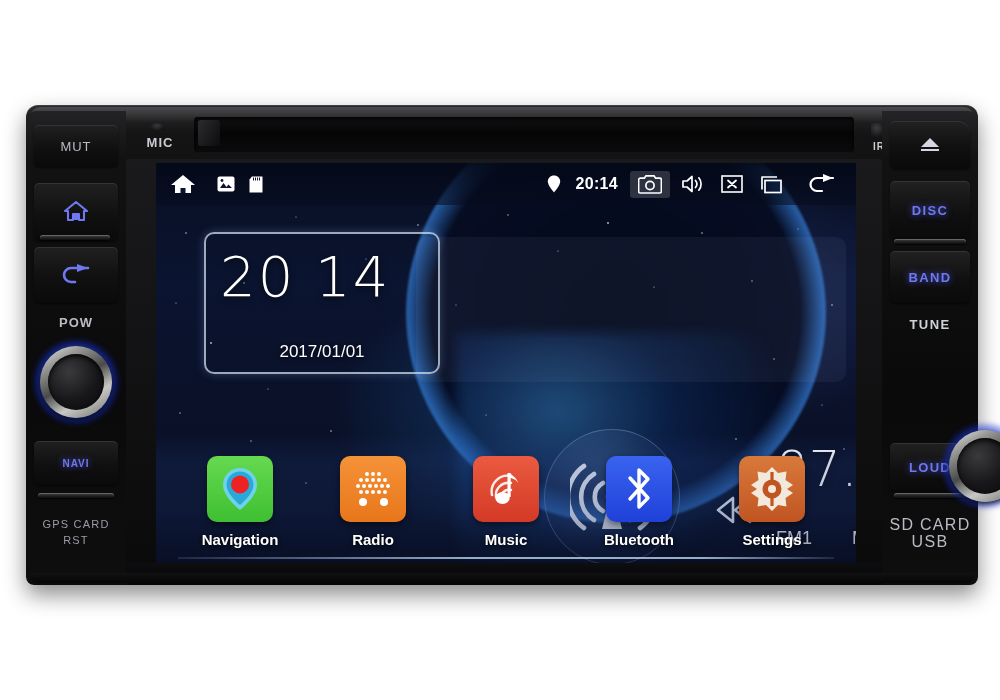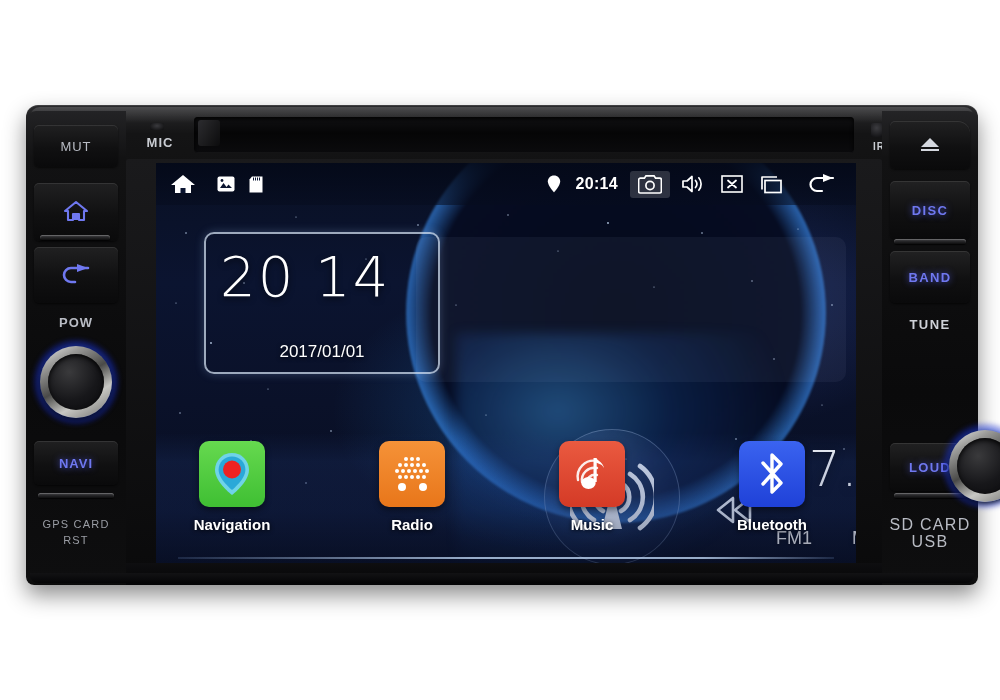--- a/index.html
+++ b/index.html
@@ -32,21 +32,21 @@
     position:absolute; left:0px; top:6px; width:100px; height:468px;
     background: linear-gradient(180deg,#232325 0%, #121213 10%, #0a0a0b 60%, #0e0e0f 100%);
     border-radius: 10px 0 0 8px;
   }
   .lbtn {
     position:absolute; left:8px; width:84px;
     background: linear-gradient(180deg,#202021 0%, #101011 55%, #0a0a0b 100%);
     border-radius: 5px;
     box-shadow: inset 0 1px 0 rgba(255,255,255,0.09), 0 1px 2px rgba(0,0,0,0.6);
     display:flex; align-items:center; justify-content:center;
-    color:#6f78f0; font-size:13px; letter-spacing:1px; font-weight:bold;
+    color:#6f78f0; font-size:10px; letter-spacing:1px; font-weight:bold;
     text-shadow: 0 0 7px rgba(90,100,255,0.75);
   }
   .lbtn.grey { color:#b9bcc4; text-shadow:none; font-weight:normal; }
   #btn-mut { top:14px; height:42px; font-size:13px; }
   #btn-home { top:72px; height:58px; }
   #btn-back { top:136px; height:56px; }
   #btn-pow-lbl {
     position:absolute; left:8px; top:198px; width:84px; height:26px;
     display:flex; align-items:center; justify-content:center;
     color:#b9bcc4; font-size:13px; letter-spacing:1px; font-weight:bold;
@@ -247,22 +247,22 @@
   }
   #radio-unit {
     position:absolute; left:696px; top:365px;
     color:#ffffff; font-size:18px; text-shadow: 0 1px 4px rgba(0,0,0,0.85);
   }
   #btn-prev { position:absolute; left:556px; top:330px; }
 
   
   #dock {
     position:absolute; left:0; bottom:0; width:100%; height:130px;
-    display:flex; align-items:flex-start; justify-content:space-between;
-    padding: 8px 24px 0 16px;
+    display:flex; align-items:center; justify-content:space-between;
+    padding: 8px 24px 0 24px;
     background: linear-gradient(180deg, rgba(30,58,120,0.0) 0%, rgba(36,64,130,0.22) 22%, rgba(26,46,100,0.30) 60%, rgba(10,18,44,0.42) 100%);
   }
   #dock-underline {
     position:absolute; left:22px; bottom:4px; width:656px; height:2px;
     background: linear-gradient(90deg, rgba(140,180,240,0.15), rgba(200,225,255,0.75) 45%, rgba(200,225,255,0.75) 80%, rgba(140,180,240,0.15));
   }
   .app { width:120px; display:flex; flex-direction:column; align-items:center; cursor:default; }
   .app-icon {
     width:66px; height:66px; border-radius:10px;
     display:flex; align-items:center; justify-content:center;
@@ -553,20 +553,32 @@
 
       <div class="app">
         <div class="app-icon" style="background:linear-gradient(180deg,#3a63f0,#1f41d8);">
           <svg width="38" height="48" viewBox="0 0 38 48">
             <path d="M10 13 L28 33 L19 42 L19 5 L28 14 L10 34" fill="none" stroke="#ffffff" stroke-width="3.4" stroke-linejoin="round" stroke-linecap="round"></path>
           </svg>
         </div>
         <div class="app-label">Bluetooth</div>
       </div>
 
+      <div class="app">
+        <div class="app-icon" style="background:linear-gradient(180deg,#d9793b,#c05522);">
+          <svg width="48" height="48" viewBox="0 0 48 48">
+            <path d="M24 2 L30 8 L38.5 6.5 L37.5 15 L45 20 L39 24 L45 28 L37.5 33 L38.5 41.5 L30 40 L24 46 L18 40 L9.5 41.5 L10.5 33 L3 28 L9 24 L3 20 L10.5 15 L9.5 6.5 L18 8 Z" fill="#f2e9dc"></path>
+            <circle cx="24" cy="24" r="9.5" fill="#c05522"></circle>
+            <circle cx="24" cy="24" r="4" fill="#f2e9dc"></circle>
+            <rect x="22.4" y="7" width="3.2" height="11" fill="#c05522"></rect>
+            <rect x="22.4" y="30" width="3.2" height="11" fill="#c05522"></rect>
+          </svg>
+        </div>
+        <div class="app-label">Settings</div>
+      </div>
 
       <div id="dock-underline"></div>
     </div>
   </div>
 
   <div id="unit-bottom"></div>
 
   <div id="right-col">
 
     <div class="rbtn" id="btn-eject">

